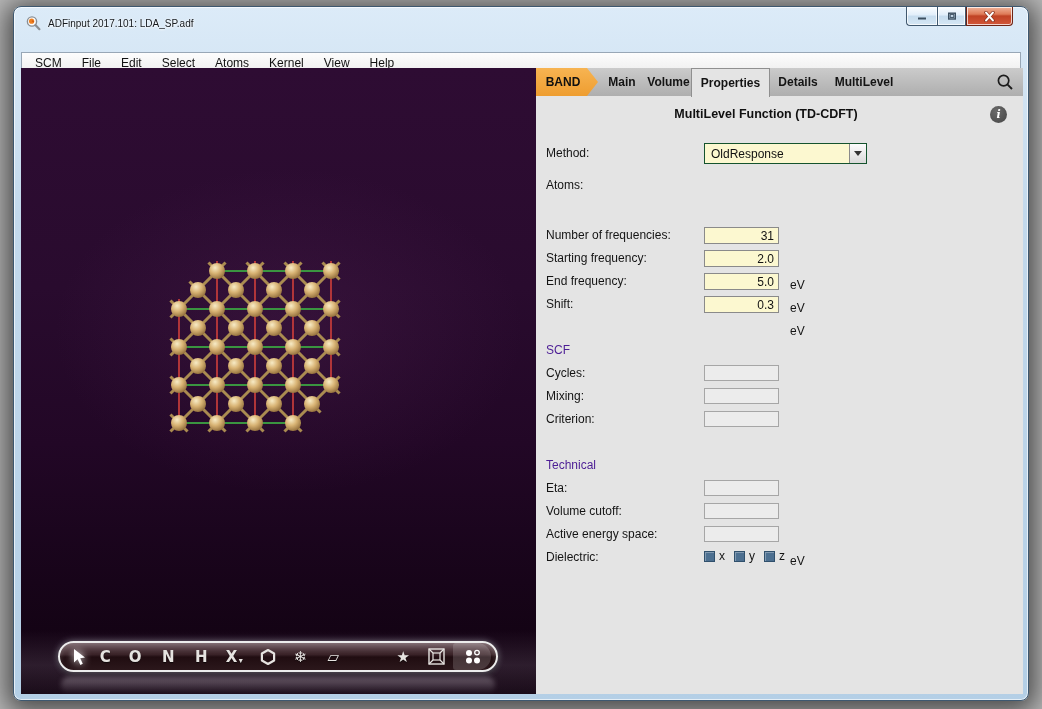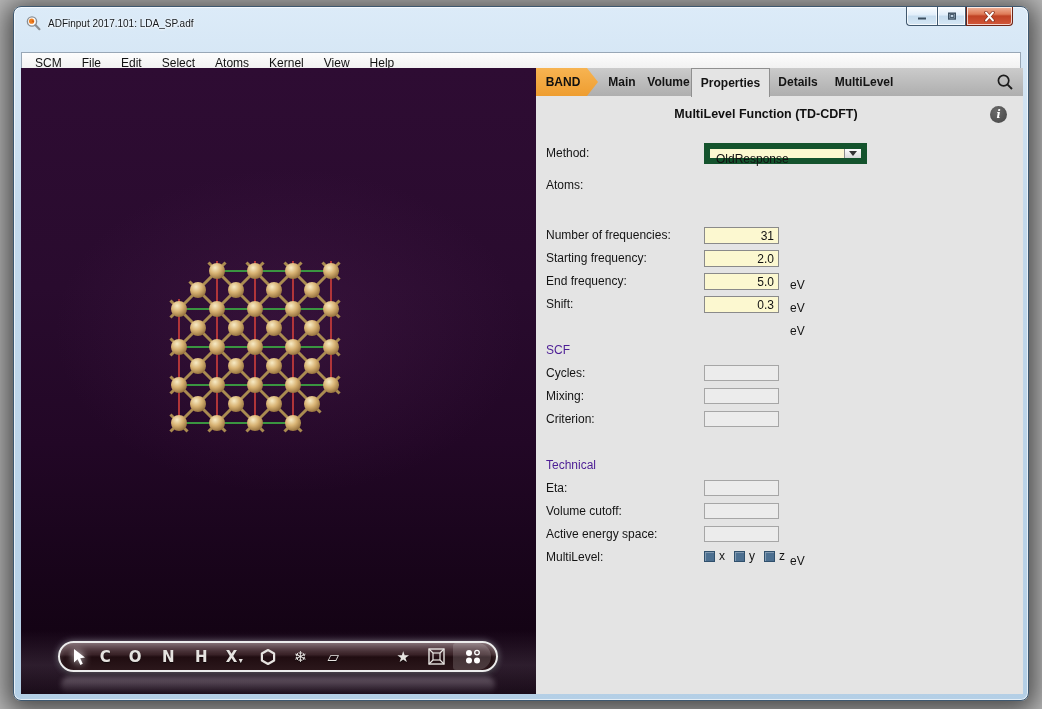--- a/index.html
+++ b/index.html
@@ -72,21 +72,21 @@
   .panel-body { position:relative; height:598px; }
   .pb-title { position:absolute; top:11px; left:0; width:460px; text-align:center; font-size:12.5px; font-weight:bold; color:#101010; }
   .info-icon { position:absolute; top:10px; right:16px; width:17px; height:17px; border-radius:50%;
     background:radial-gradient(circle at 38% 32%, #6b6b6b, #454545); display:flex; align-items:center; justify-content:center; }
   .info-i { font-family:"DejaVu Serif", serif; font-style:italic; font-weight:bold; font-size:11px; color:#fff; }
 
   .plabel { position:absolute; left:10px; font-size:12px; color:#141414; }
   .sheader { position:absolute; left:10px; font-size:12px; color:#4c1d95; }
   .unit { position:absolute; left:254px; font-size:12px; color:#141414;margin-top:27px; }
 
-  .dropdown { position:absolute; left:168px; width:163px; height:21px; border:6px solid #14532d; display:flex; background:#f6f6f6; }
+  .dropdown { position:absolute; left:168px; width:163px; height:21px; border:1px solid #14532d; display:flex; background:#f6f6f6; }
   .dd-yellow { background:#fcf8d0; }
   .dd-value { flex:1; font-size:12px; color:#111; padding:3px 0 0 6px; }
   .dd-btn { width:17px; border-left:1px solid #8a8a8a; background:linear-gradient(180deg,#fdfdfd,#d9d9d9);
     display:flex; align-items:center; justify-content:center; }
   .dd-caret { width:0; height:0; border-left:4px solid transparent; border-right:4px solid transparent; border-top:5px solid #333; }
 
   .yfield { position:absolute; left:168px; width:75px; height:17px; border:1px solid #8a8a8a; background:#fcf8d0;
     font-size:12px; color:#111; text-align:right; padding:1px 4px 0 0; }
   .gfield { position:absolute; left:168px; width:75px; height:16px; border:1px solid #a6a6a6; background:#ececec; }
 
@@ -403,21 +403,21 @@
 
         <span class="sheader" style="top:362px">Technical</span>
         <span class="plabel" style="top:385px">Eta:</span>
         <div class="gfield" style="top:384px"></div>
         <span class="plabel" style="top:408px">Volume cutoff:</span>
         <div class="gfield" style="top:407px"></div>
         <span class="plabel" style="top:431px">Active energy space:</span>
         <div class="gfield" style="top:430px"></div>
         <span class="unit" style="top:431px">eV</span>
 
-        <span class="plabel" style="top:454px">MultiLevel:</span>
+        <span class="plabel" style="top:454px">Dielectric:</span>
         <div class="comp-group" style="top:453px">
           <span class="checkbox"></span>
           <span class="comp-label">x</span>
           <span class="checkbox"></span>
           <span class="comp-label">y</span>
           <span class="checkbox"></span>
           <span class="comp-label">z</span>
         </div>
       </div>
     </div>

